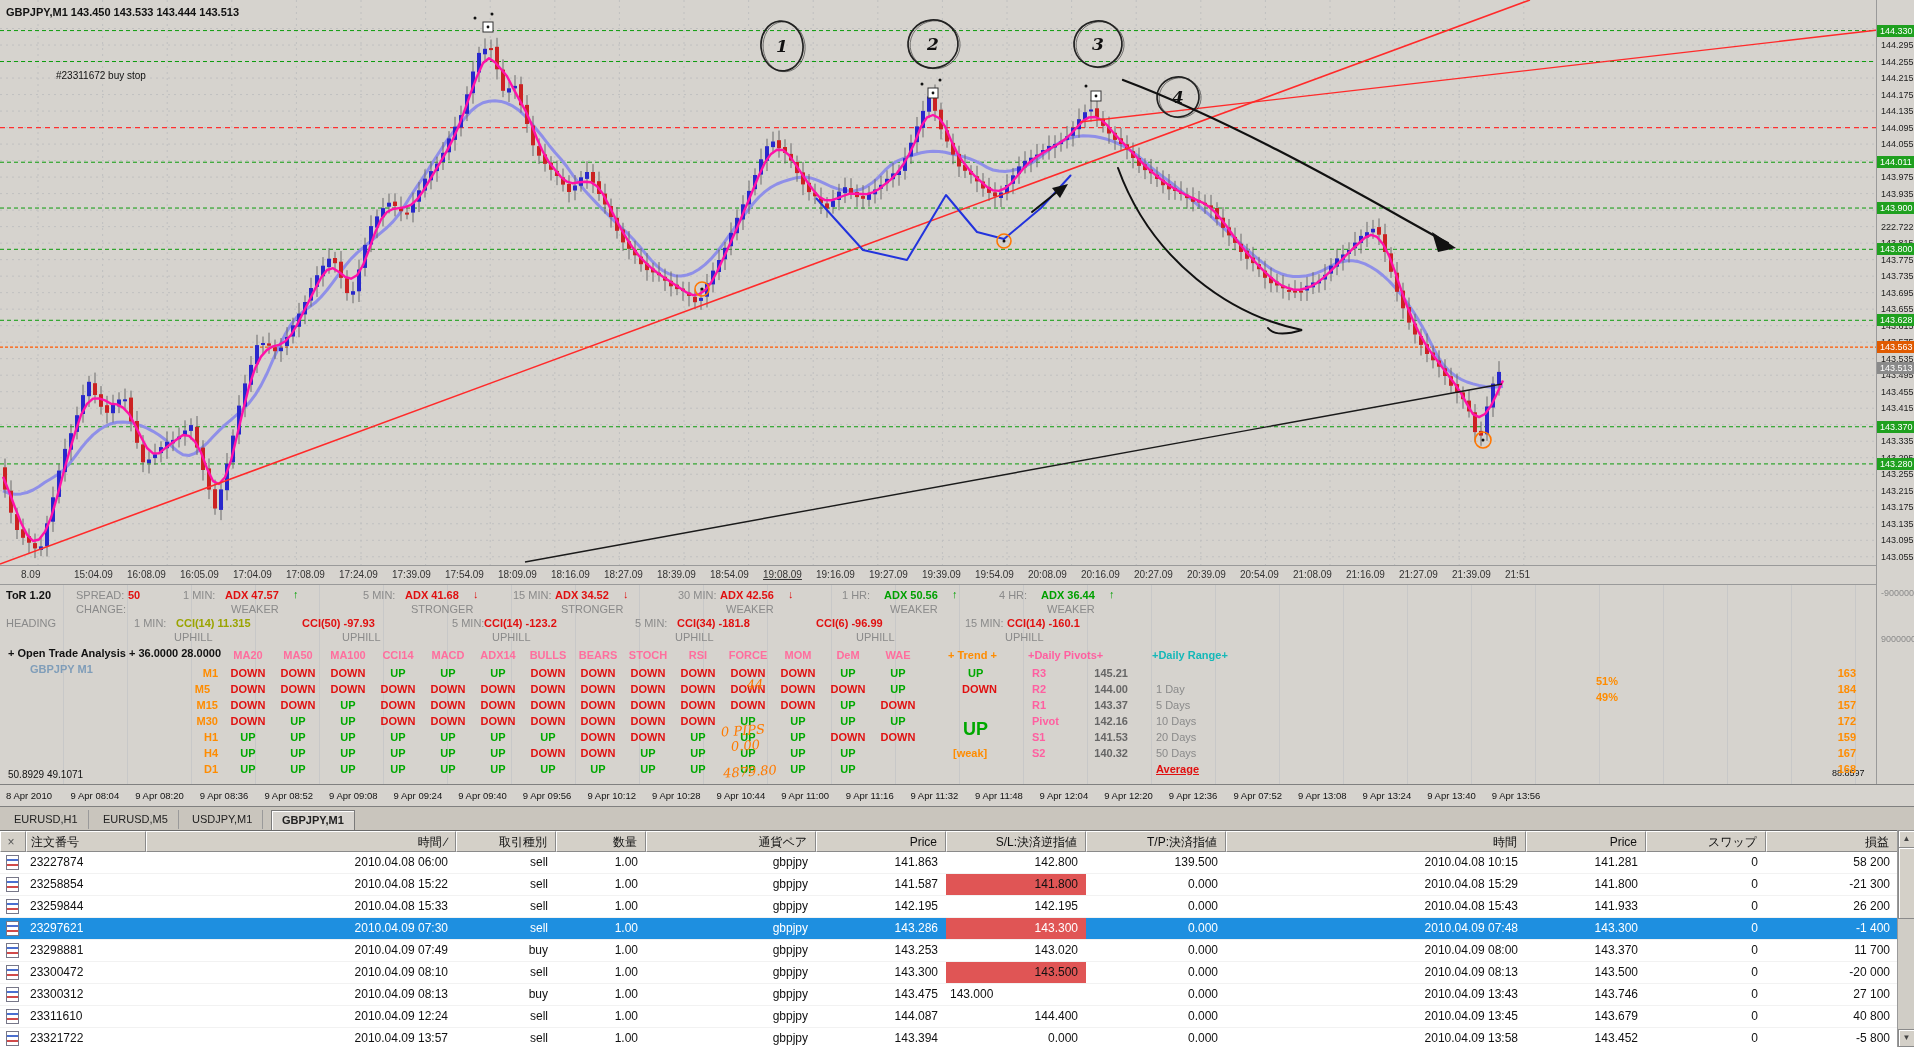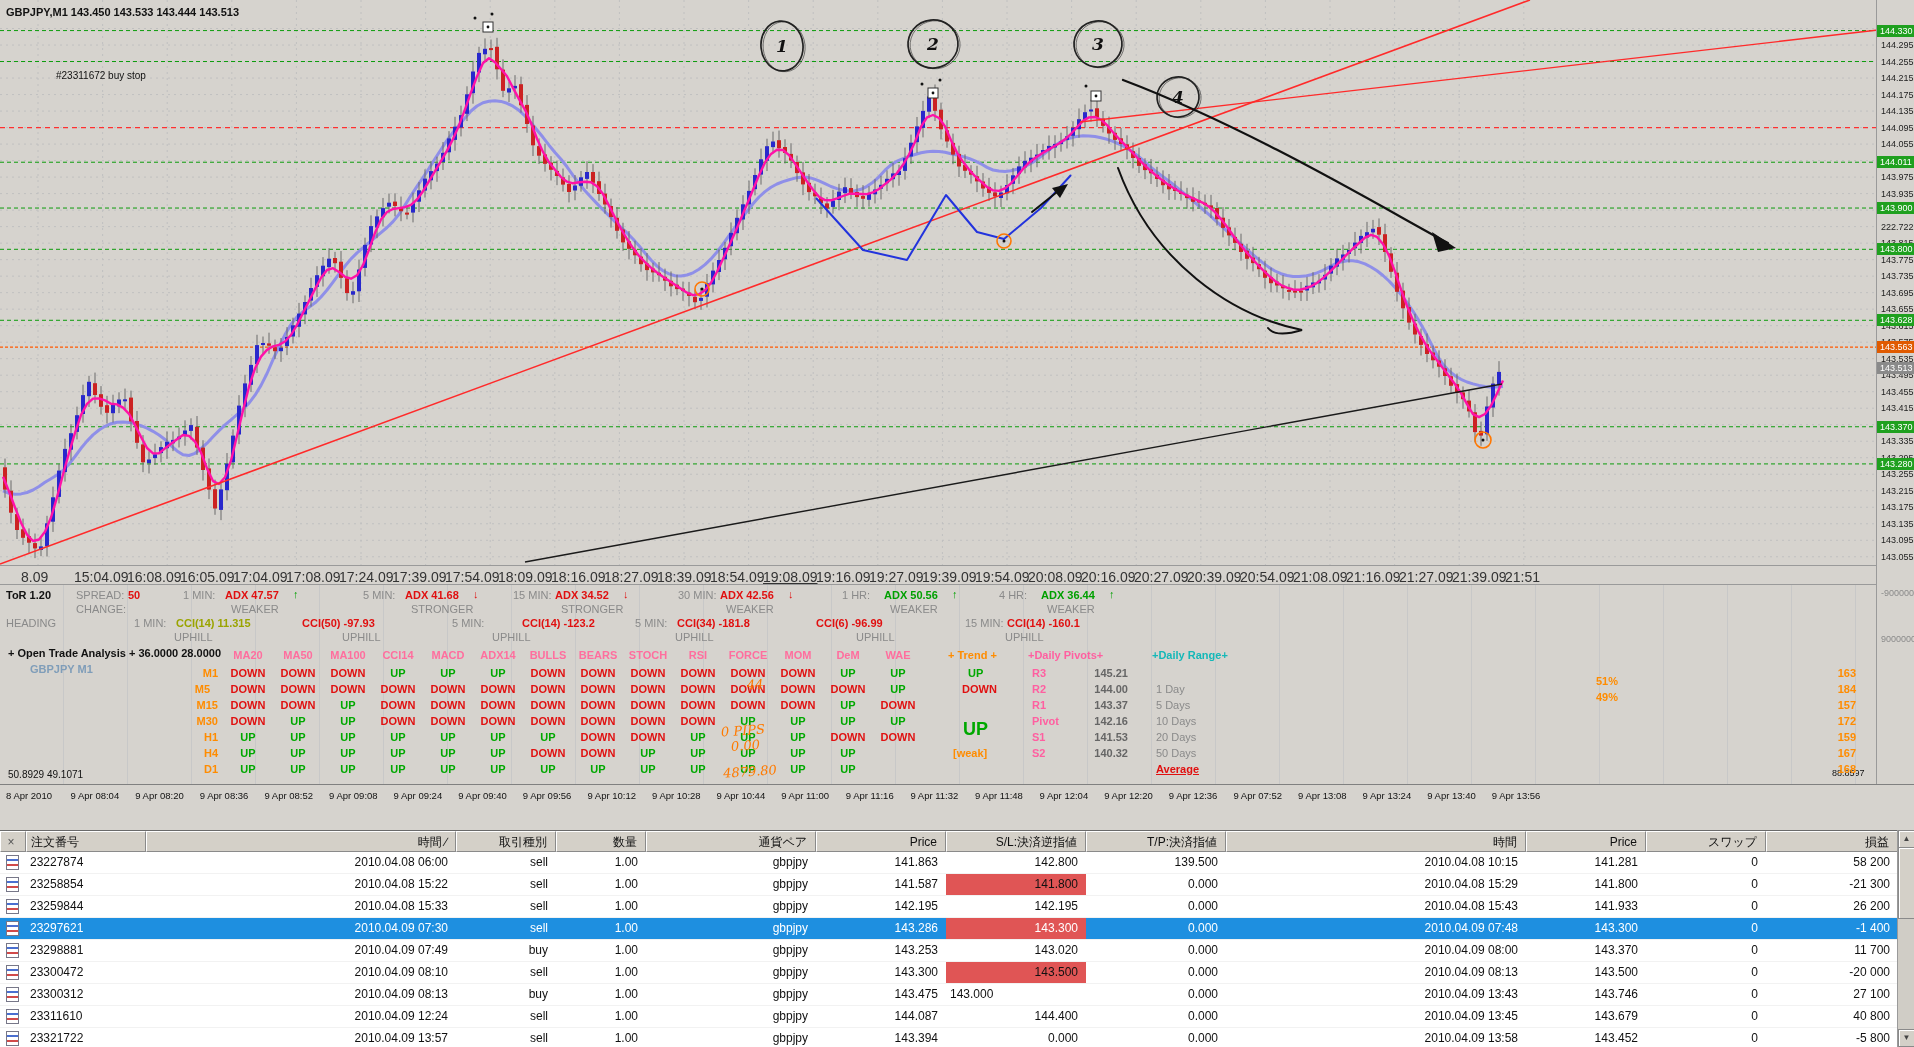--- a/index.html
+++ b/index.html
@@ -9,21 +9,21 @@
   #plot{position:absolute;left:0;top:0;}
   #ohlc{left:6px;top:6px;font-size:11px;font-weight:bold;z-index:30;}
   #pending{left:56px;top:70px;font-size:10px;z-index:30;}
   #price-border{position:absolute;left:1876px;top:0;width:1px;height:806px;background:#9a9a9a;z-index:5;}
   .tick{position:absolute;left:1881px;font-size:9px;color:#222;z-index:6;}
   .pbox{position:absolute;left:1877px;font-size:9px;color:#fff;padding:1px 3px;z-index:8;}
   .pbox.green{background:#1fa01f;}
   .pbox.orange{background:#e05a00;}
   .pbox.gray{background:#8a8a8a;}
   #inner-time{position:absolute;left:0;top:565px;width:1876px;height:18px;border-top:1px solid #9a9a9a;overflow:hidden;z-index:4;}
-  .itok{position:absolute;top:3px;font-size:14px;color:#333;padding-left:17px;}
+  .itok{position:absolute;top:3px;font-size:10px;color:#333;padding-left:17px;}
   #subwindow{position:absolute;left:0;top:584px;width:1876px;height:200px;border-top:1px solid #9a9a9a;
      background:repeating-linear-gradient(90deg,transparent 0 63px,#c8c8c8 63px 64px);z-index:4;}
   .g{color:#8a8a8a;}
   .k{color:#111;}
   .red{color:#e01010;}
   .grn{color:#00a000;}
   .yel{color:#9aa400;}
   .b{font-weight:bold;}
   .p11{font-size:11px;}
   .p10{font-size:10px;}
@@ -794,21 +794,21 @@
       <div class="abs p11 g" style="left: 999px; top: 4px;">4 HR:</div>
       <div class="abs p11 b grn" style="left: 1041px; top: 4px;">ADX 36.44</div>
       <div class="abs p11 b grn" style="left: 1109px; top: 3px;">↑</div>
       <div class="abs p11 g" style="left: 1047px; top: 18px;">WEAKER</div>
       <div class="abs p11 g" style="left: 134px; top: 32px;">1 MIN:</div>
       <div class="abs p11 b yel" style="left: 176px; top: 32px;">CCI(14) 11.315</div>
       <div class="abs p11 g" style="left: 174px; top: 46px;">UPHILL</div>
       <div class="abs p11 b red" style="left: 302px; top: 32px;">CCI(50) -97.93</div>
       <div class="abs p11 g" style="left: 342px; top: 46px;">UPHILL</div>
       <div class="abs p11 g" style="left: 452px; top: 32px;">5 MIN:</div>
-      <div class="abs p11 b red" style="left: 522px; top: 32px;">CCI(14) -123.2</div>
+      <div class="abs p11 b red" style="left: 484px; top: 32px;">CCI(14) -123.2</div>
       <div class="abs p11 g" style="left: 492px; top: 46px;">UPHILL</div>
       <div class="abs p11 g" style="left: 635px; top: 32px;">5 MIN:</div>
       <div class="abs p11 b red" style="left: 677px; top: 32px;">CCI(34) -181.8</div>
       <div class="abs p11 g" style="left: 675px; top: 46px;">UPHILL</div>
       <div class="abs p11 b red" style="left: 816px; top: 32px;">CCI(6) -96.99</div>
       <div class="abs p11 g" style="left: 856px; top: 46px;">UPHILL</div>
       <div class="abs p11 g" style="left: 965px; top: 32px;">15 MIN:</div>
       <div class="abs p11 b red" style="left: 1007px; top: 32px;">CCI(14) -160.1</div>
       <div class="abs p11 g" style="left: 1005px; top: 46px;">UPHILL</div>
       <div class="abs p11 k b" style="left: 8px; top: 62px;">+ Open Trade Analysis +  36.0000  28.0000</div>
@@ -989,20 +989,26 @@
       <div class="ttok" style="left: 975px;">9 Apr 11:48</div>
       <div class="ttok" style="left: 1039.6px;">9 Apr 12:04</div>
       <div class="ttok" style="left: 1104.2px;">9 Apr 12:20</div>
       <div class="ttok" style="left: 1168.8px;">9 Apr 12:36</div>
       <div class="ttok" style="left: 1233.4px;">9 Apr 07:52</div>
       <div class="ttok" style="left: 1298px;">9 Apr 13:08</div>
       <div class="ttok" style="left: 1362.6px;">9 Apr 13:24</div>
       <div class="ttok" style="left: 1427.2px;">9 Apr 13:40</div>
       <div class="ttok" style="left: 1491.8px;">9 Apr 13:56</div>
     </div>
+  <div id="tabbar">
+      <div class="tab" style="left: 4px;">EURUSD,H1</div>
+      <div class="tab" style="left: 93px;">EURUSD,M5</div>
+      <div class="tab" style="left: 182px;">USDJPY,M1</div>
+      <div class="tab active" style="left: 271px;">GBPJPY,M1</div>
+    </div>
   <div id="terminal">
       <div class="t-row t-head">
         <div class="t-cell" style="width: 26px; text-align: center; color: rgb(85, 85, 85);">×</div>
         <div class="t-cell" style="width: 120px; text-align: left;">注文番号</div>
         <div class="t-cell" style="width: 310px; text-align: right;">時間 ∕</div>
         <div class="t-cell" style="width: 100px; text-align: right;">取引種別</div>
         <div class="t-cell" style="width: 90px; text-align: right;">数量</div>
         <div class="t-cell" style="width: 170px; text-align: right;">通貨ペア</div>
         <div class="t-cell" style="width: 130px; text-align: right;">Price</div>
         <div class="t-cell" style="width: 140px; text-align: right;">S/L:決済逆指値</div>

